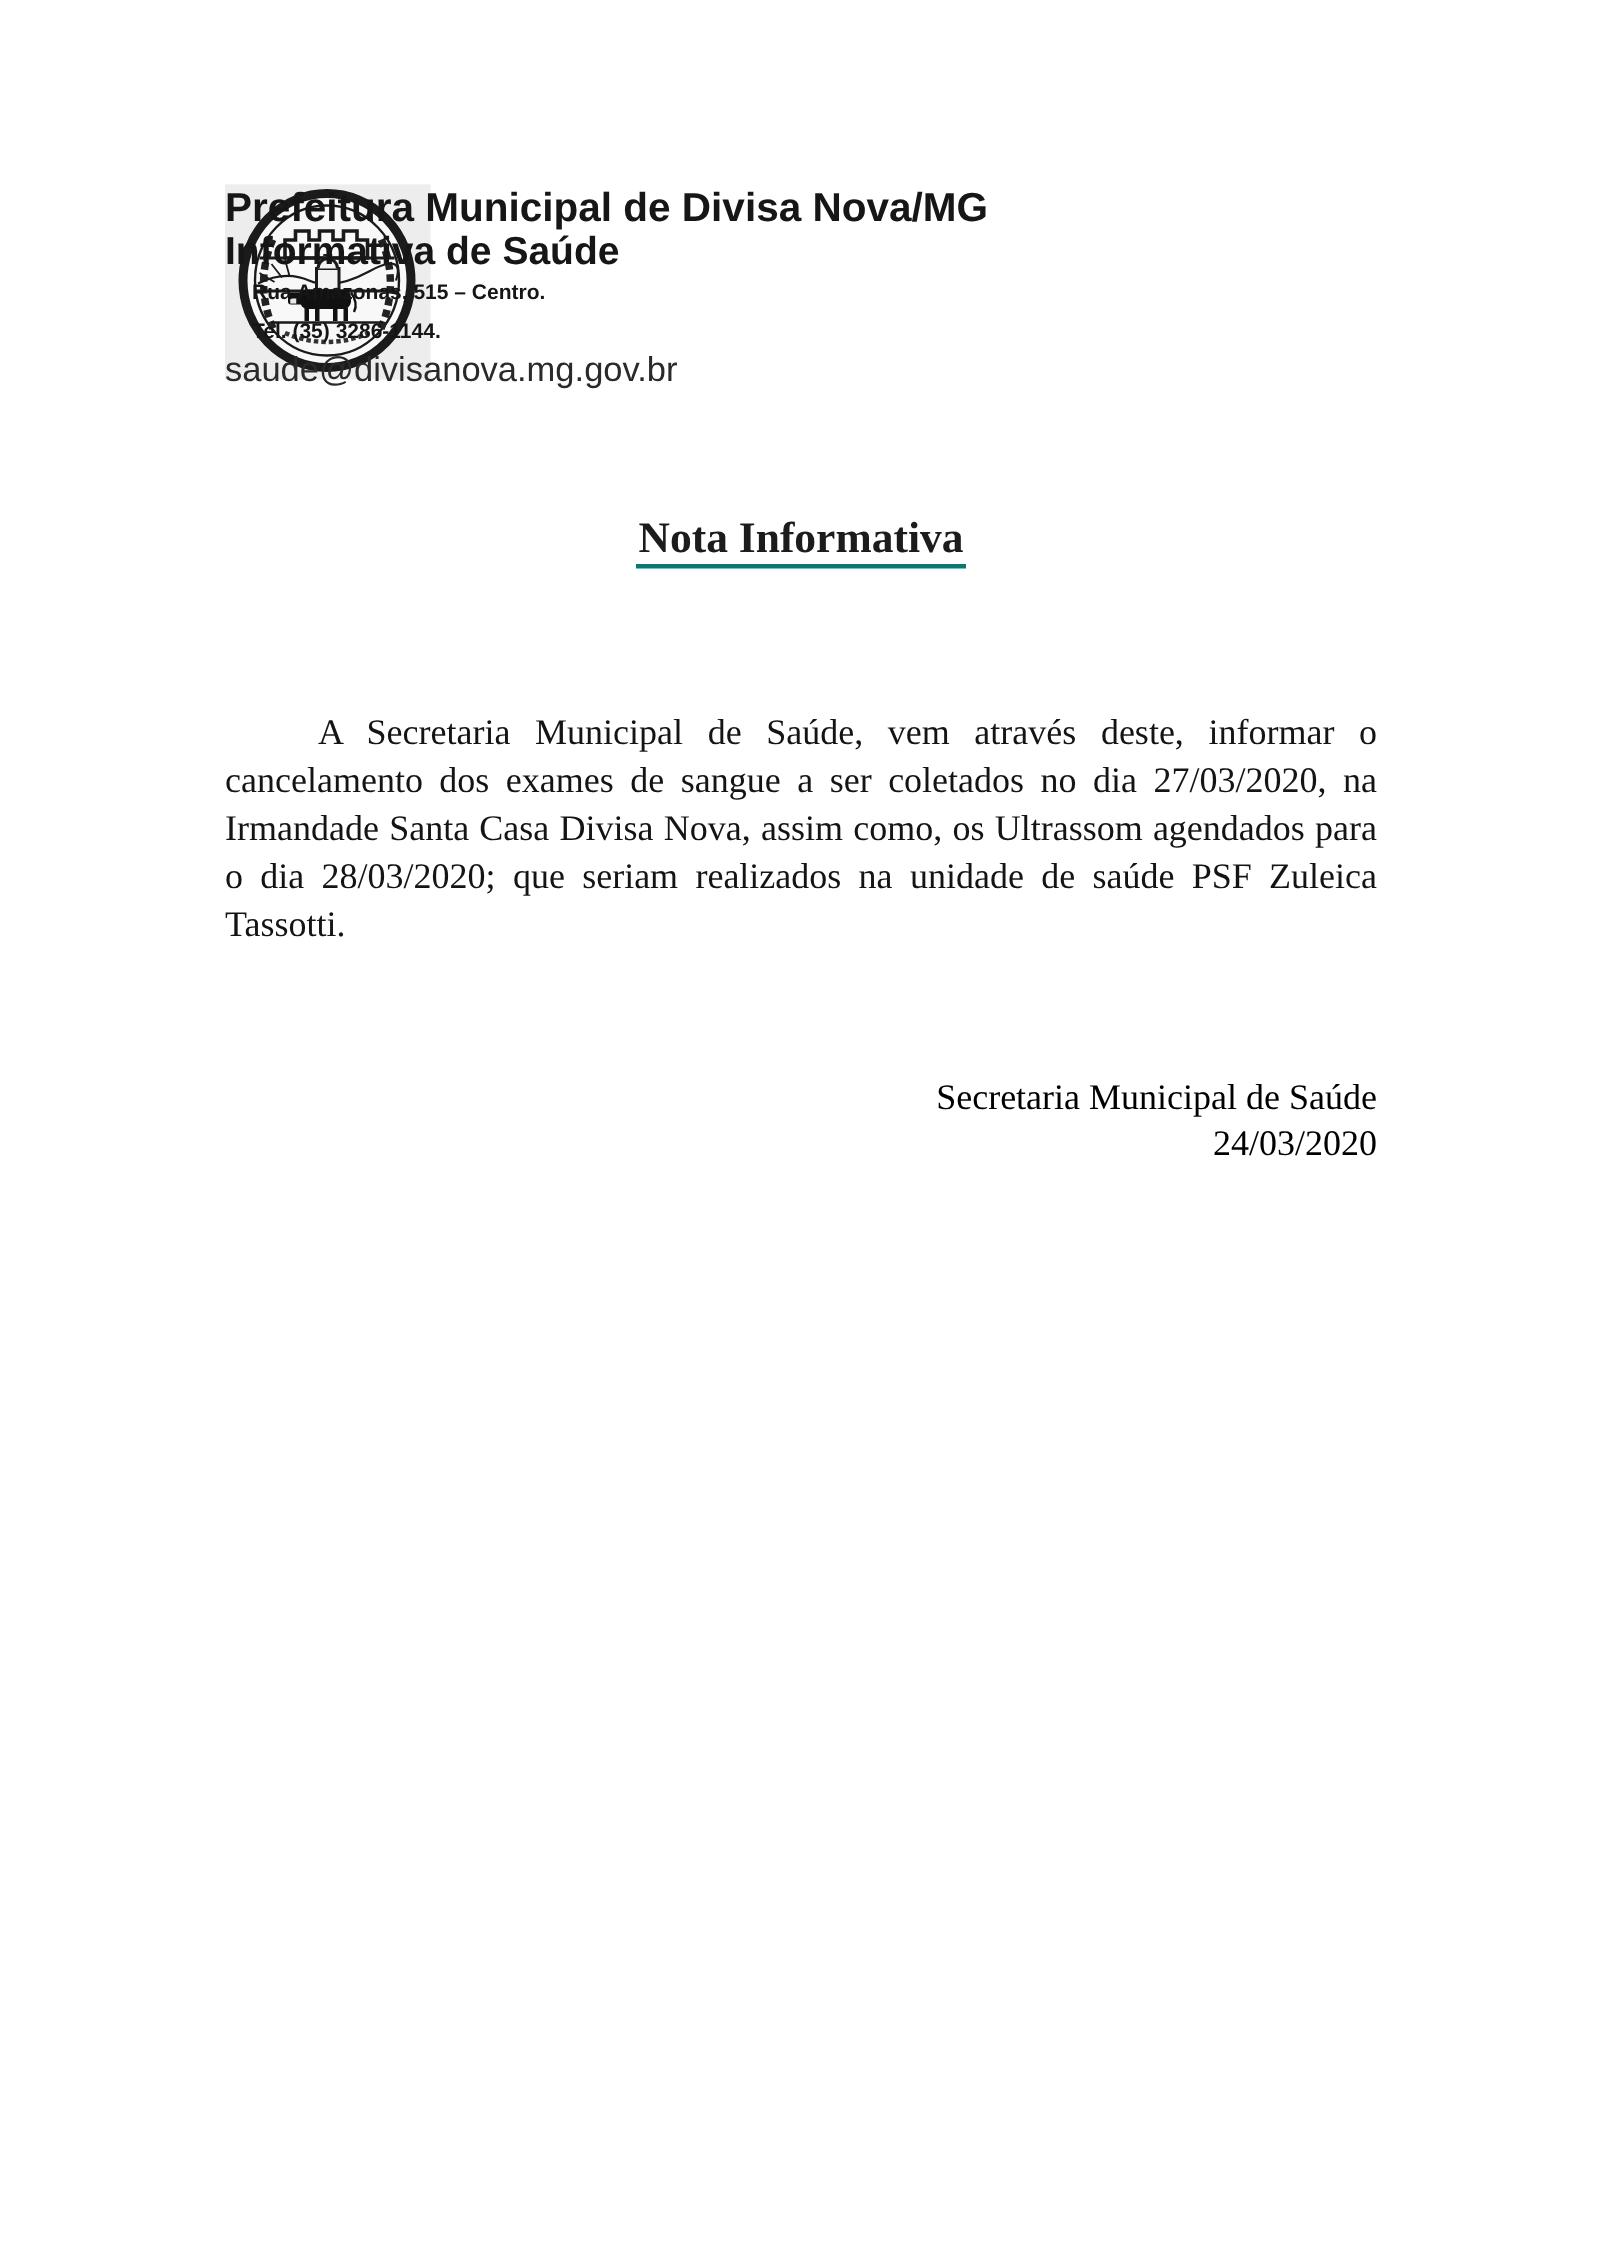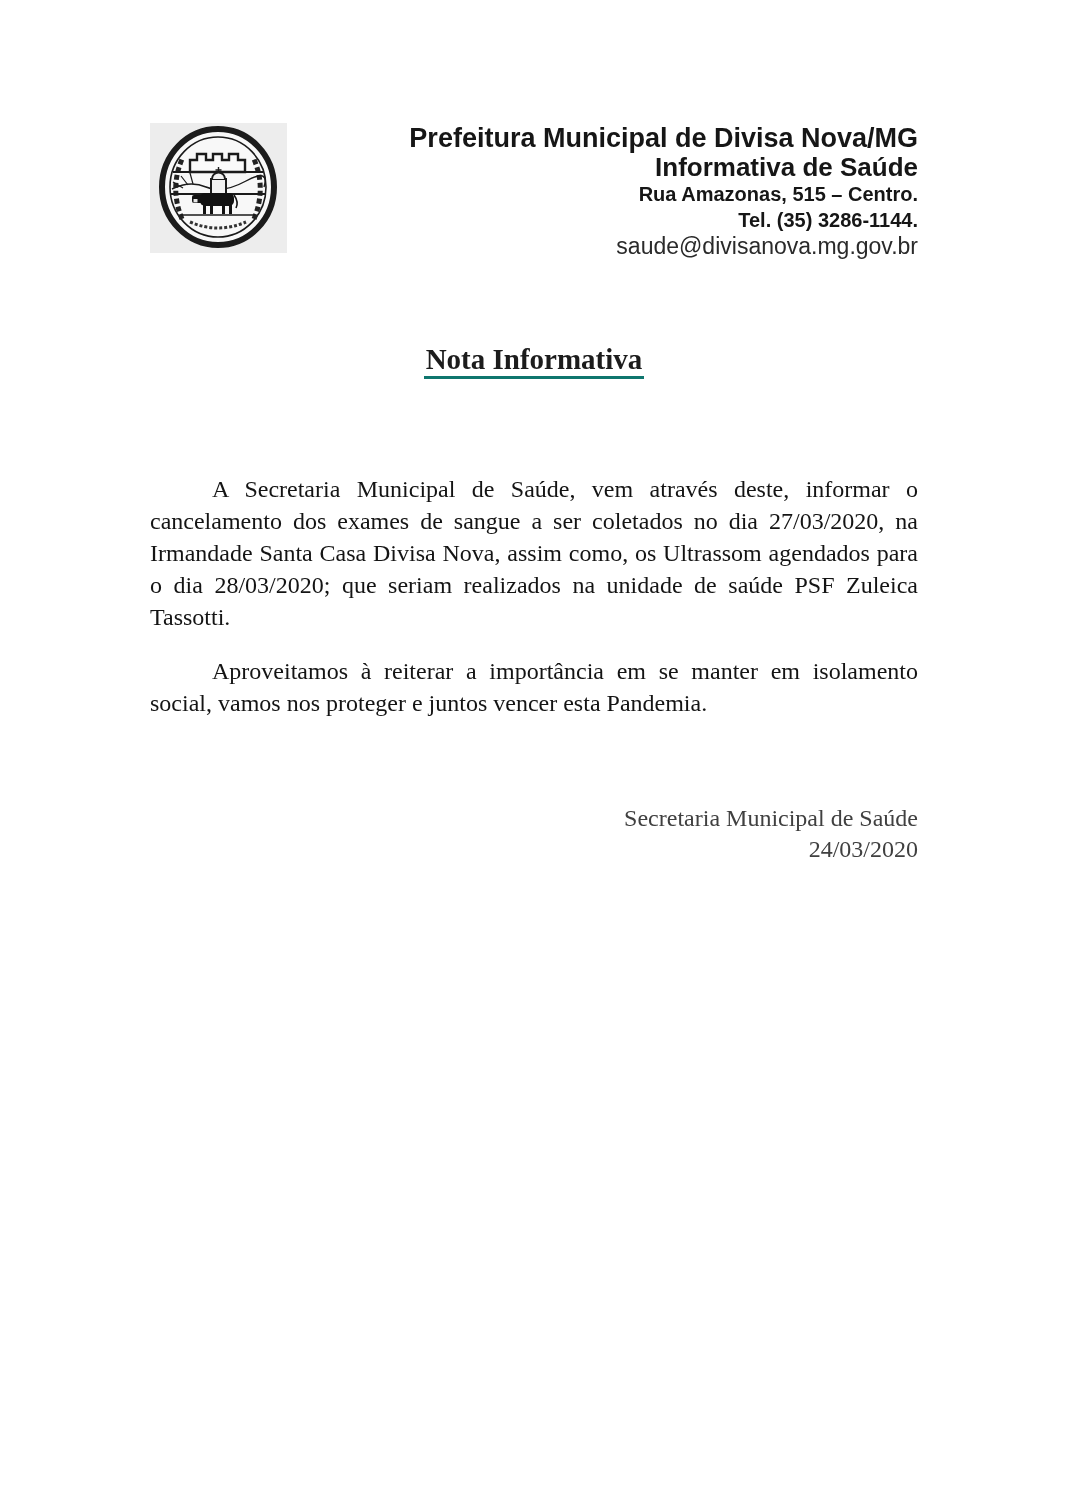--- a/index.html
+++ b/index.html
@@ -24,27 +24,27 @@
     position: absolute;
     left: 0; top: 0;
     width: 137px; height: 130px;
     background: #ededed;
   }
   .logo svg { display: block; width: 137px; height: 130px; }
 
   .header-text {
     position: absolute;
     left: 0; right: 0; top: 0;
-    text-align: right;
+    text-align: left;
     font-family: "Liberation Sans", sans-serif;
     color: #161616;
   }
   .ht1 { font-size: 27px; font-weight: bold; line-height: 31px; }
   .ht2 { font-size: 26px; font-weight: bold; line-height: 27px; }
-  .ht3 { font-size: 20px; font-weight: bold; line-height: 26px; }
+  .ht3 { font-size: 14px; font-weight: bold; line-height: 26px; margin-left: 18px; }
   .ht4 { font-size: 23px; font-weight: normal; line-height: 27px; color: #2a2a2a; }
 
   
   .title {
     margin-top: 88px;
     text-align: center;
     font-size: 29px;
     font-weight: bold;
     line-height: 36px;
   }
@@ -59,21 +59,21 @@
     color: #141414;
   }
   .content p { text-indent: 62px; margin: 0 0 22px 0; }
 
   
   .signature {
     margin-top: 84px;
     text-align: right;
     font-size: 24px;
     line-height: 31px;
-    color: #404040;
+    color: #000000;
   }
 </style>
 </head>
 <body>
 
 <div class="page">
 
   <div class="header">
     <div class="logo">
       <svg viewBox="0 0 137 130">
@@ -120,21 +120,20 @@
       <div class="ht4">saude@divisanova.mg.gov.br</div>
     </div>
   </div>
 
   <div class="title">
     <span>Nota Informativa</span>
   </div>
 
   <div class="content">
     <p>A Secretaria Municipal de Saúde, vem através deste, informar o cancelamento dos exames de sangue a ser coletados no dia 27/03/2020, na Irmandade Santa Casa Divisa Nova, assim como, os Ultrassom agendados para o dia 28/03/2020; que seriam realizados na unidade de saúde PSF Zuleica Tassotti.</p>
-    <p>Aproveitamos à reiterar a importância em se manter em isolamento social, vamos nos proteger e juntos vencer esta Pandemia.</p>
   </div>
 
   <div class="signature">
     <div>Secretaria Municipal de Saúde</div>
     <div>24/03/2020</div>
   </div>
 
 </div>
 
 </body></html>

